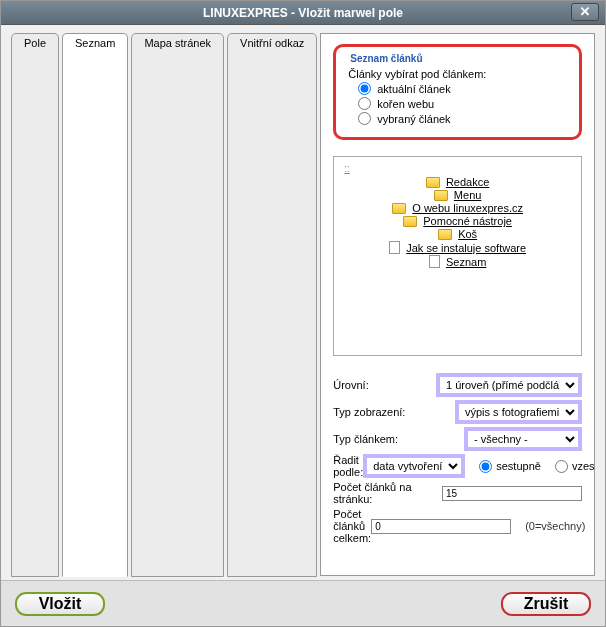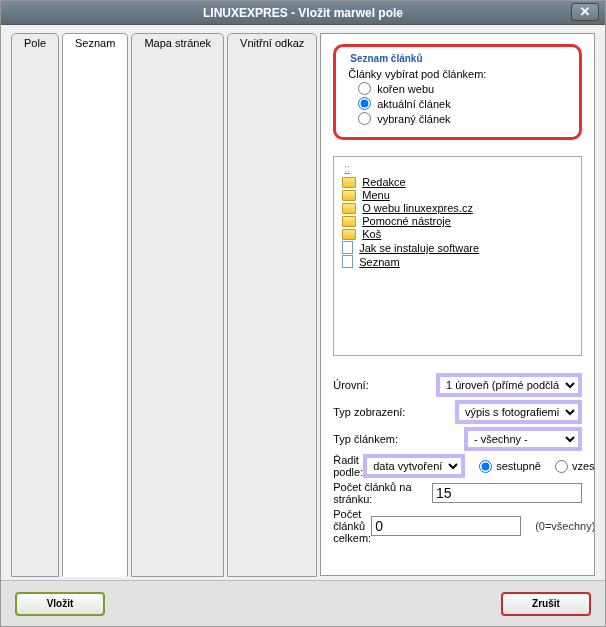--- a/index.html
+++ b/index.html
@@ -11,35 +11,35 @@
 .tabs { display: flex; margin-bottom: -1px; z-index: 2; position: relative; }
 .tab { padding: 3px 12px; border: 1px solid #989898; border-top-left-radius: 5px; border-top-right-radius: 5px; margin-right: 3px; background: #ececec; cursor: pointer; font-size: 11px; }
 .tab.active { background: #fff; border-bottom: 1px solid #fff; font-weight: normal; }
 .panel { border: 1px solid #989898; background: #fff; flex: 1; padding: 10px 12px; display: flex; flex-direction: column; overflow: hidden; }
 .fieldset-highlight { border: 3px solid #e03030; border-radius: 10px; padding: 6px 10px 10px 10px; margin-bottom: 8px; position: relative; }
 .fieldset-legend { color: #2a5ab0; font-weight: bold; padding: 0 4px; font-size: 10px; margin-bottom: 4px; display: block; }
 .radio-row { display: flex; align-items: center; margin: 2px 0 2px 12px; }
 .radio-row input { margin-right: 6px; }
 .tree-box { border: 1px solid #aaa; background: #fff; height: 200px; padding: 6px 8px; margin: 8px 0 10px 0; overflow: auto; }
 .tree-hdr { color: #888; text-decoration: underline; font-size: 10px; margin-bottom: 2px; margin-left: 2px; }
-.tree-item { display: flex; align-items: center; margin: 1px 0; }
+.tree-item { display: flex; align-items: center; margin: 1px 0; justify-content: center; }
 .tree-item a { color: #000; text-decoration: underline; margin-left: 6px; cursor: pointer; }
 .icon-folder { width: 14px; height: 11px; background: linear-gradient(#ffe680,#f4c430); border: 1px solid #c49a20; border-radius: 1px; display: inline-block; }
 .icon-page { width: 11px; height: 13px; background: #fff; border: 1px solid #7a9ac0; display: inline-block; position: relative; }
 .icon-page::after { content: ""; position: absolute; right: -1px; top: -1px; width: 0; height: 0; }
 .form-rows { margin-top: 4px; }
 .form-row { display: flex; align-items: center; margin: 3px 0; }
 .form-label { width: 170px; }
 .sel { width: 150px; font-size: 11px; border: 4px solid #c4b5fd; background: #fff; padding: 1px 2px; }
-.txt { width: 150px; font-size: 14px; border: 1px solid #888; padding: 1px 3px; background: #fff; }
+.txt { width: 150px; font-size: 10px; border: 1px solid #888; padding: 1px 3px; background: #fff; }
 .inline-radio { display: inline-flex; align-items: center; margin-left: 14px; }
 .inline-radio input { margin-right: 4px; }
 .hint { margin-left: 14px; color: #333; }
 .footer { height: 46px; background: #e2e2e2; border-top: 1px solid #bbb; display: flex; align-items: center; justify-content: space-between; padding: 0 14px; }
-.btn { width: 90px; height: 24px; font-size: 10px; font-weight: bold; border-radius: 4px; cursor: pointer; background: linear-gradient(#fdfdfd,#e5e5e5); }
+.btn { width: 90px; height: 24px; font-size: 16px; font-weight: bold; border-radius: 11px; cursor: pointer; background: linear-gradient(#fdfdfd,#e5e5e5); }
 .btn-insert { border: 2px solid #7aa02a; }
 .btn-cancel { border: 2px solid #c03030; color: #000; }
 </style>
 </head>
 <body>
 
 <div class="window">
   <div class="titlebar">
     <span>LINUXEXPRES - Vložit marwel pole</span>
     <div class="close-btn">✕</div>
@@ -52,26 +52,26 @@
       <div class="tab">Mapa stránek</div>
       <div class="tab">Vnitřní odkaz</div>
     </div>
 
     <div class="panel">
 
       <div class="fieldset-highlight">
         <span class="fieldset-legend">Seznam článků</span>
         <div style="margin:2px 0 2px 2px;">Články vybírat pod článkem:</div>
         <div class="radio-row">
+          <input type="radio" name="src" checked="" style="">
+          <span>aktuální článek</span>
+        </div>
+        <div class="radio-row">
           <input type="radio" name="src" style="">
           <span>kořen webu</span>
-        </div>
-        <div class="radio-row">
-          <input type="radio" name="src" checked="" style="">
-          <span>aktuální článek</span>
         </div>
         <div class="radio-row">
           <input type="radio" name="src" style="">
           <span>vybraný článek</span>
         </div>
       </div>
 
       <div class="tree-box">
         <div class="tree-hdr">::</div>
         <div id="tree-items">

